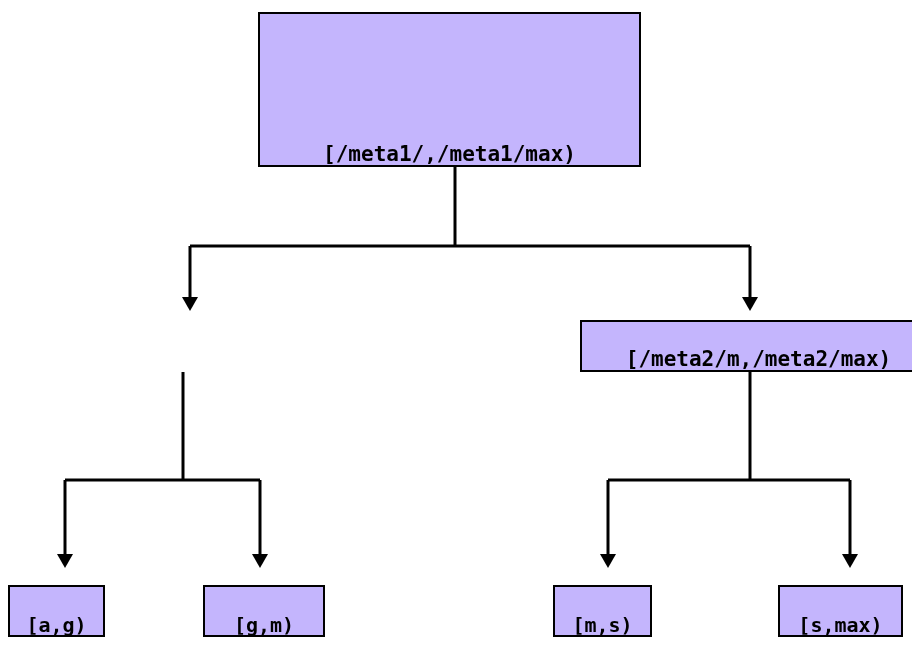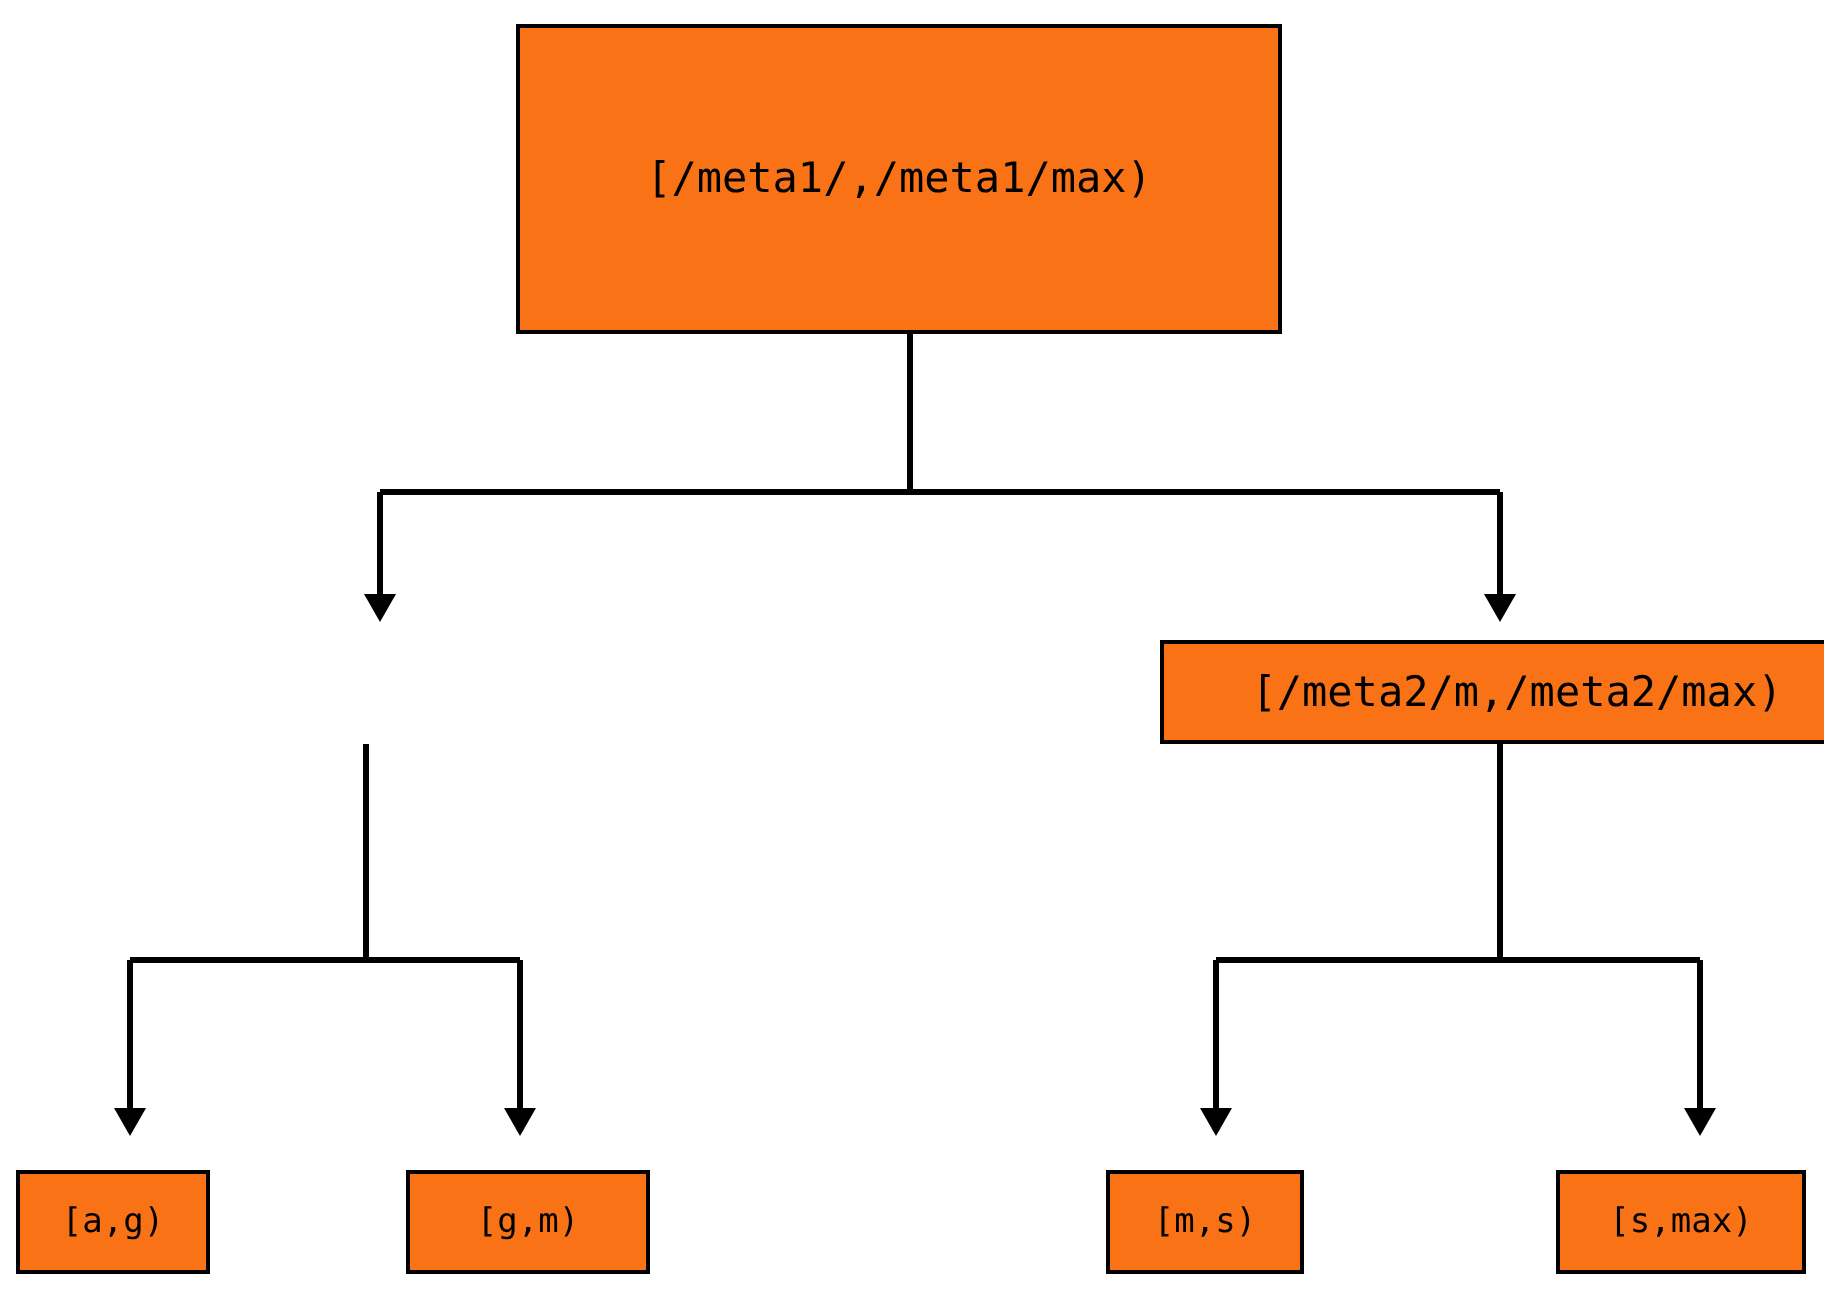--- a/index.html
+++ b/index.html
@@ -27,27 +27,28 @@
     top: 0;
     width: 912px;
     height: 652px;
     display: block;
   }
   
   .node {
     position: absolute;
     box-sizing: border-box;
     border: 2px solid #000000;
-    background: #f97316;
+    background: #c4b5fd;
     display: flex;
-    align-items: center;
+    align-items: flex-end;
     justify-content: center;
     color: #000000;
     letter-spacing: 0px;
     white-space: pre;
+    font-weight: bold;
   }
   .node-label {
     display: block;
     line-height: 1;
     white-space: pre;
   }
 
   
   .node.root {
     left: 258px;
@@ -64,21 +65,21 @@
   }
   .node.mid.mid-left  { left: 19px;  width: 329px; }
   .node.mid.mid-right { left: 580px; width: 357px; }
   .node.mid .node-label { font-size: 21px; }
 
   
   .node.leaf {
     top: 585px;
     height: 52px;
   }
-  .node.leaf .node-label { font-size: 17px; }
+  .node.leaf .node-label { font-size: 20px; }
   .node.leaf.leaf-1 { left: 8px;   width: 97px;  }
   .node.leaf.leaf-2 { left: 203px; width: 122px;  }
   .node.leaf.leaf-3 { left: 553px; width: 99px;  }
   .node.leaf.leaf-4 { left: 778px; width: 125px; }
 </style>
 </head>
 <body>
 
 <div id="diagram">
 

